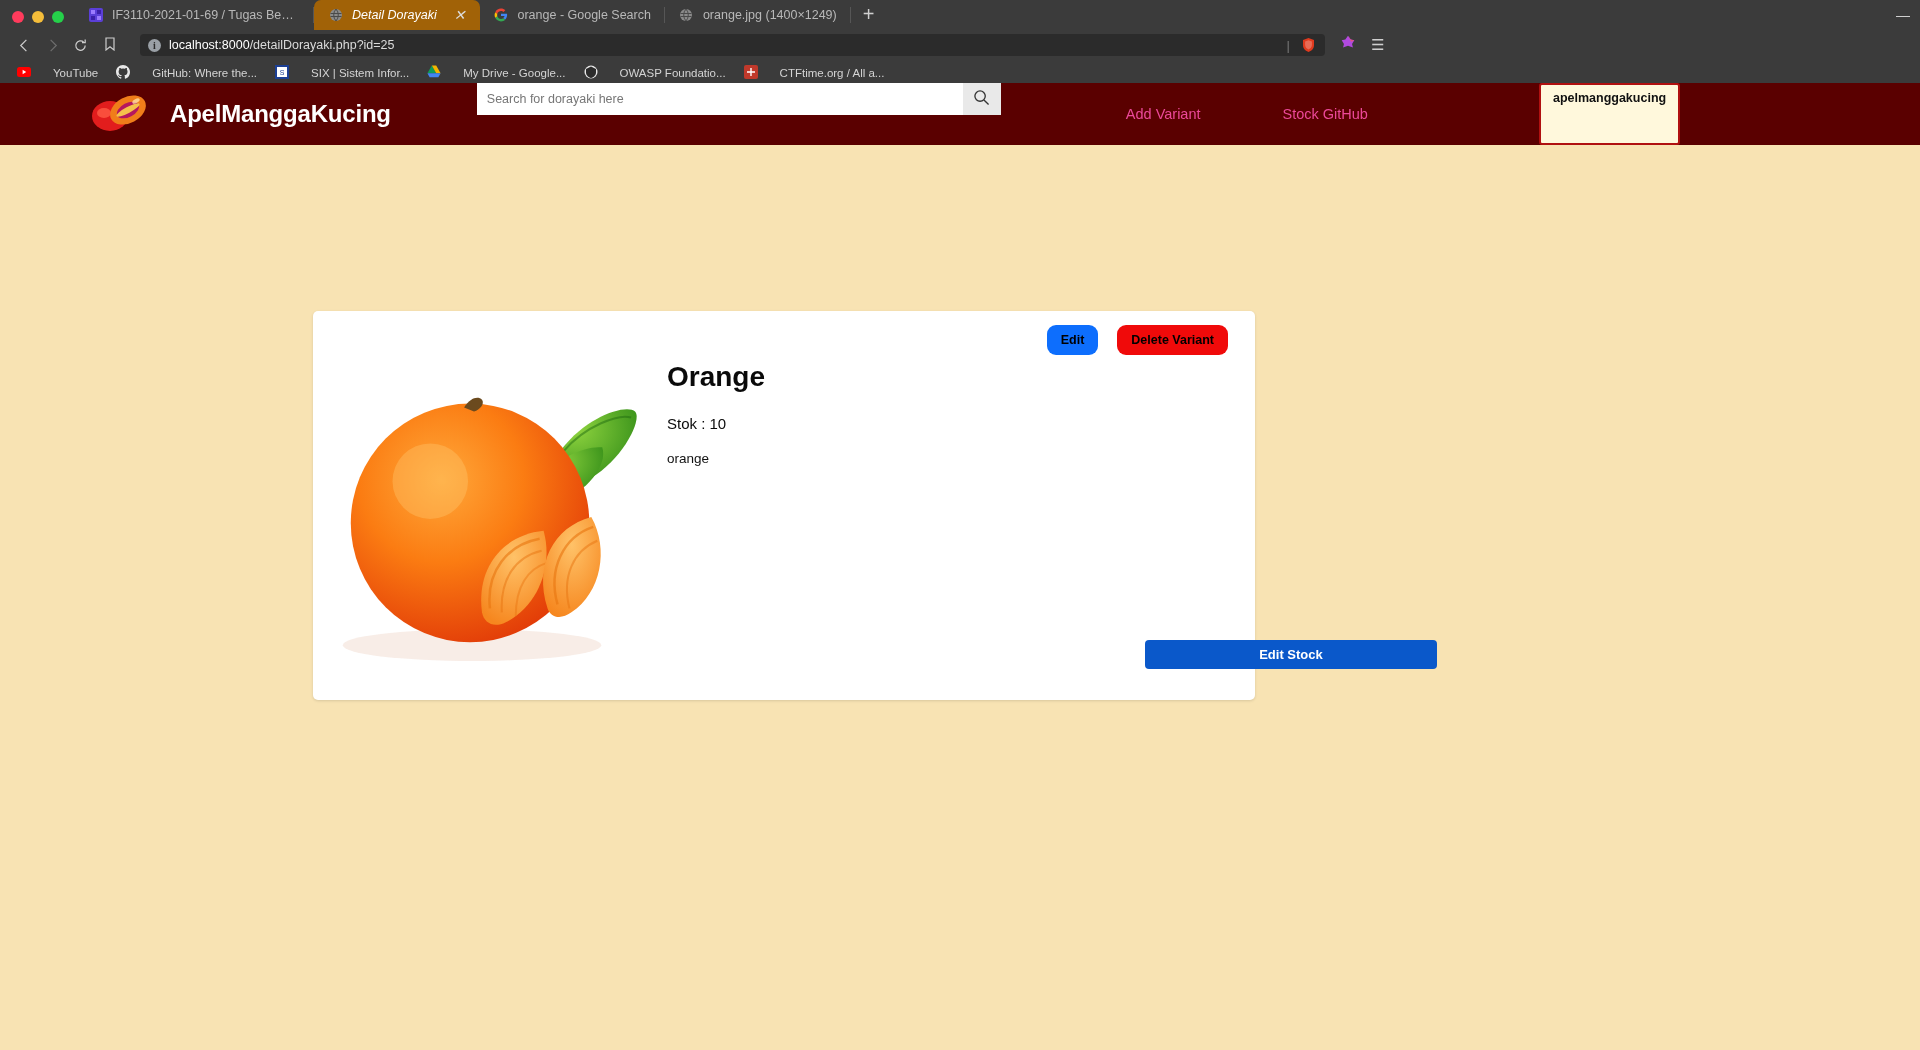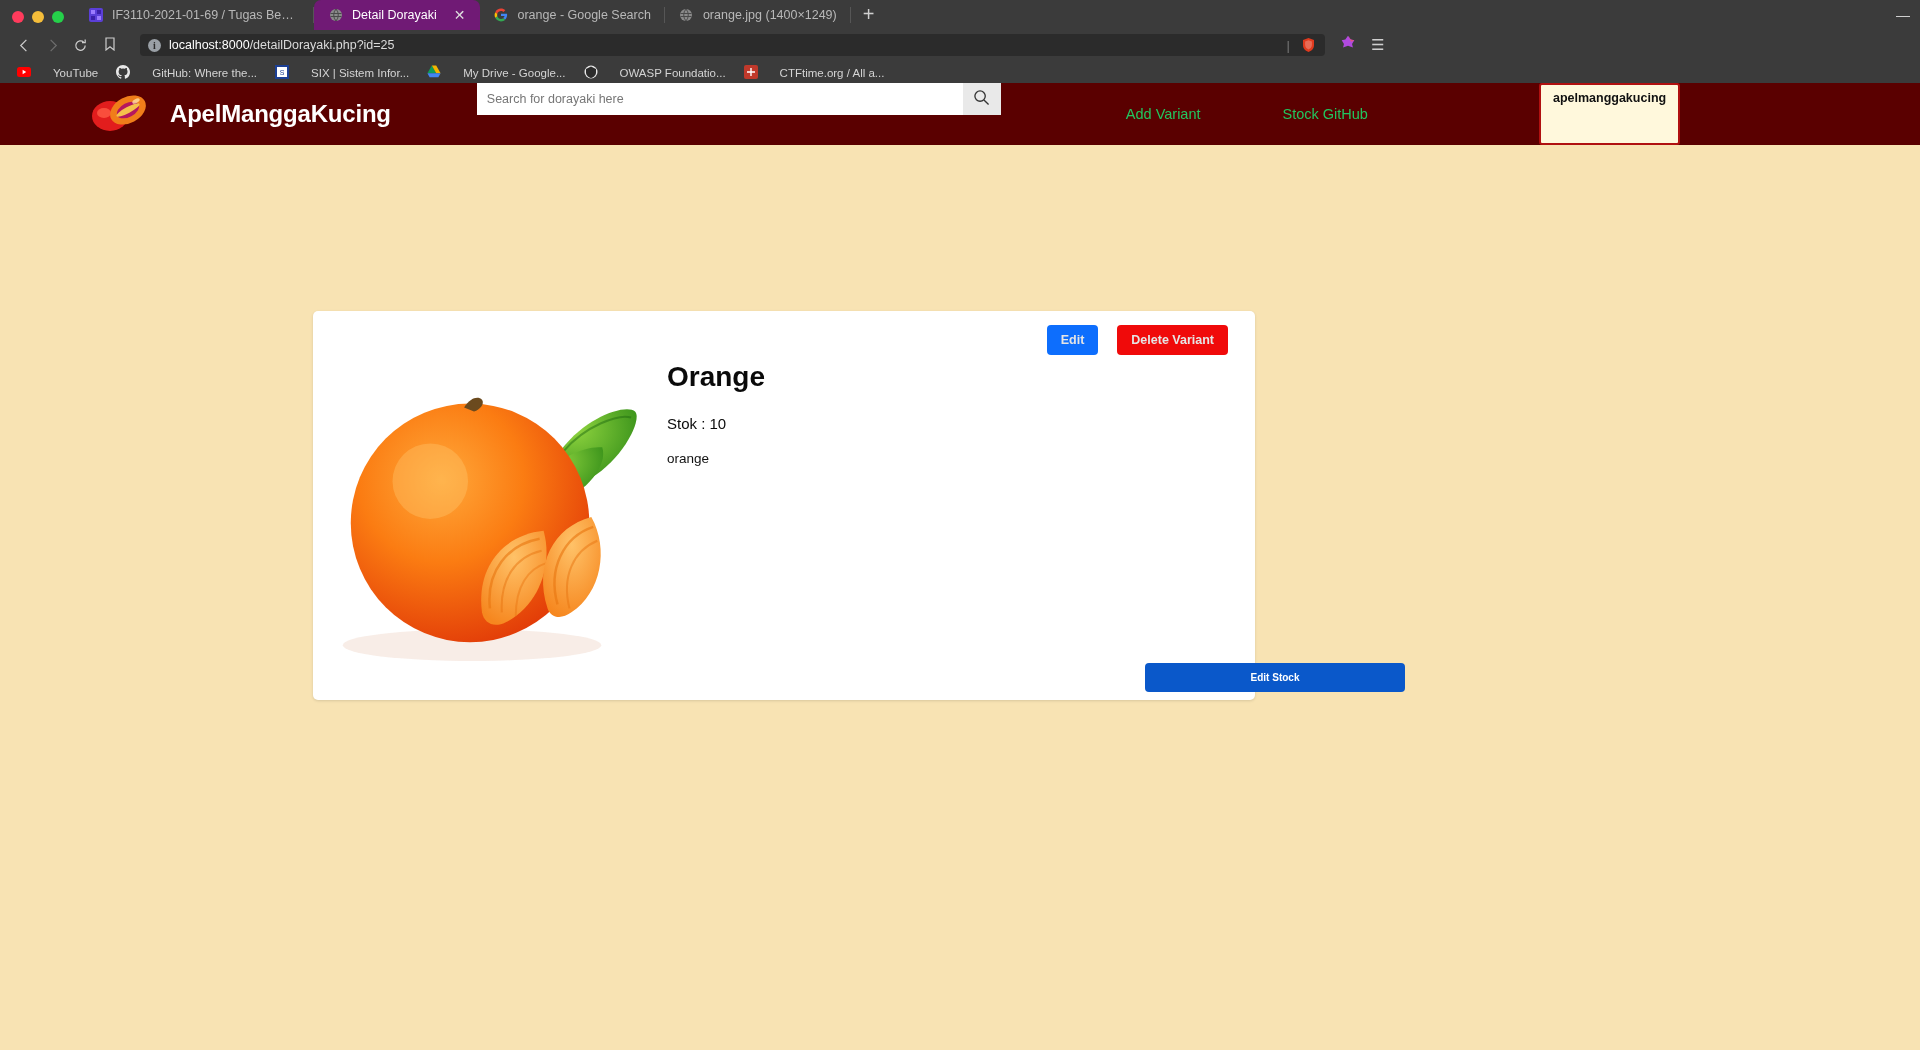--- a/index.html
+++ b/index.html
@@ -35,23 +35,24 @@
     gap: 9px;
     padding: 0 14px;
     font-size: 12.5px;
     color: #b8b8b8;
     max-width: 240px;
     min-width: 120px;
     position: relative;
     white-space: nowrap;
   }
   .tab.active {
-    background: #701a75;
+    background: #a16207;
     color: #ffffff;
     border-radius: 7px 7px 0 0;
+    font-style: italic;
   }
   .tab:not(.active)::after {
     content: "";
     position: absolute;
     right: 0; top: 7px; bottom: 7px;
     width: 1px; background: #565656;
   }
   .tab .tab-title {
     overflow: hidden; text-overflow: ellipsis; white-space: nowrap;
   }
@@ -167,21 +168,21 @@
   .searchbtn {
     width: 38px;
     background: #e9e9e9;
     border: none;
     display: flex; align-items: center; justify-content: center;
     cursor: pointer;
   }
 
   nav.mainnav { display: flex; align-items: center; margin-left: 84px; gap: 0; }
   nav.mainnav a {
-    color: #22c55e; font-size: 14.5px; text-decoration: none;
+    color: #ec4899; font-size: 14.5px; text-decoration: none;
     padding: 0 41px;
   }
   .userbadge {
     margin-left: 130px;
     background: #fff8dc;
     border: 2px solid #b01010;
     color: #111;
     font-size: 12.5px;
     font-weight: bold;
     padding: 6px 12px;
@@ -206,39 +207,39 @@
   .card-body {
     flex: 1;
     position: relative;
     padding: 0 28px 0 26px;
   }
   .actions-top {
     position: absolute; right: 27px; top: 14px;
     display: flex; gap: 19px;
   }
   .btn {
-    border: none; border-radius: 4px; color: #e5e5e5;
+    border: none; border-radius: 9px; color: #000000;
     font-size: 12.5px; font-weight: bold;
     cursor: pointer; font-family: "Liberation Sans", sans-serif;
   }
   .btn-edit { background: #0d6efd; padding: 8px 14px; }
   .btn-delete { background: #f00a0a; padding: 8px 14px; }
 
   .p-title { font-size: 28px; font-weight: bold; color: #0a0a0a; margin-top: 50px; }
   .p-price { font-size: 17px; font-weight: bold; color: #0a0a0a; margin-top: 5px; }
   .p-stock { font-size: 15px; font-weight: normal; color: #0a0a0a; margin-top: 22px; }
   .p-desc  { font-size: 13.5px; color: #111; margin-top: 19px; }
 
   .btn-editstock {
     position: absolute;
-    left: 504px; bottom: 8px;
-    width: 260px; height: 29px;
+    left: 504px; bottom: 31px;
+    width: 292px; height: 29px;
     background: #0a58ca;
     border: none; border-radius: 4px;
-    color: #fff; font-size: 10px; font-weight: bold;
+    color: #fff; font-size: 13px; font-weight: bold;
     cursor: pointer; font-family: "Liberation Sans", sans-serif;
   }
 </style>
 </head>
 <body>
 
 <div class="browser">
 
   <div class="tabstrip">
     <div class="traffic">

